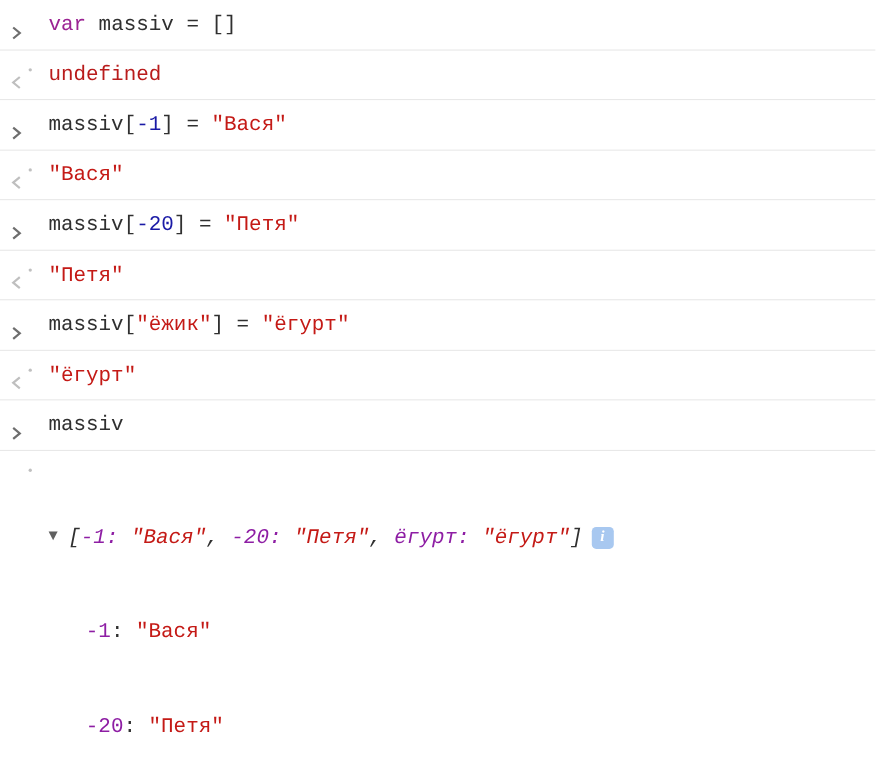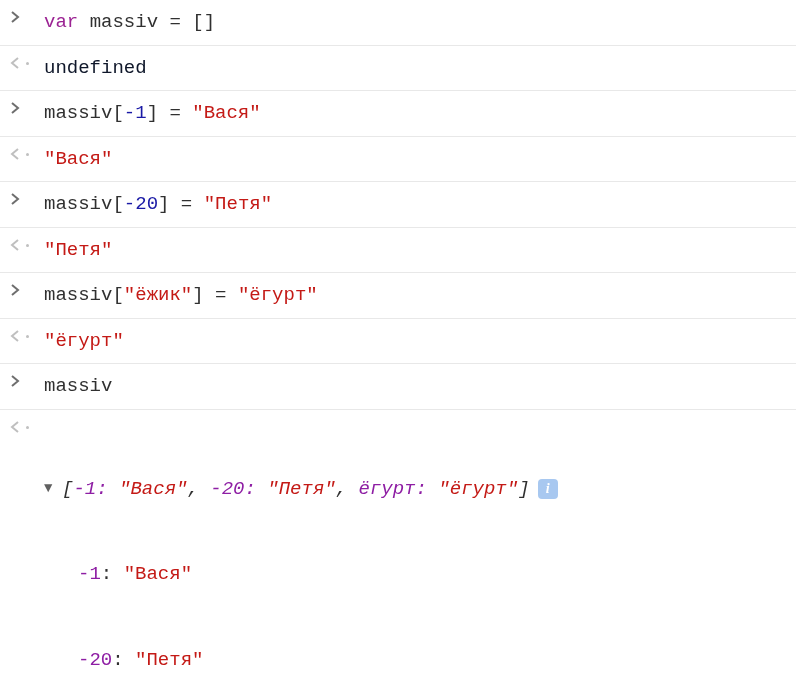--- a/index.html
+++ b/index.html
@@ -9,21 +9,21 @@
     }
     body {
       font-family: "Menlo", "Consolas", "Courier New", monospace;
       font-size: 19px;
       background: #ffffff;
       color: #303030;
       width: 796px;
     }
     .entry {
       display: flex;
-      align-items: flex-start;
+      align-items: flex-end;
       padding: 8px 0 8px 8px;
       border-bottom: 1px solid #e8e8e8;
       position: relative;
     }
     .entry.no-border {
       border-bottom: none;
     }
     .gutter {
       width: 36px;
       flex-shrink: 0;
@@ -42,21 +42,21 @@
       line-height: 1.5;
       white-space: pre;
     }
     .tk-keyword { color: #9b2393; }
     .tk-variable { color: #303030; }
     .tk-operator { color: #303030; }
     .tk-punct { color: #303030; }
     .tk-bracket { color: #303030; }
     .tk-number { color: #1a1aa6; }
     .tk-string { color: #c41a16; }
-    .tk-undefined { color: #0f172a; font-family: Liberation Mono, monospace; }
+    .tk-undefined { color: #b91c1c; font-family: Liberation Mono, monospace; }
     .tk-propkey { color: #8e1ea4; }
     .italic { font-style: italic; }
     .summary-line {
       display: flex;
       align-items: center;
     }
     .disclosure {
       display: inline-flex;
       width: 18px;
       font-size: 14px;

